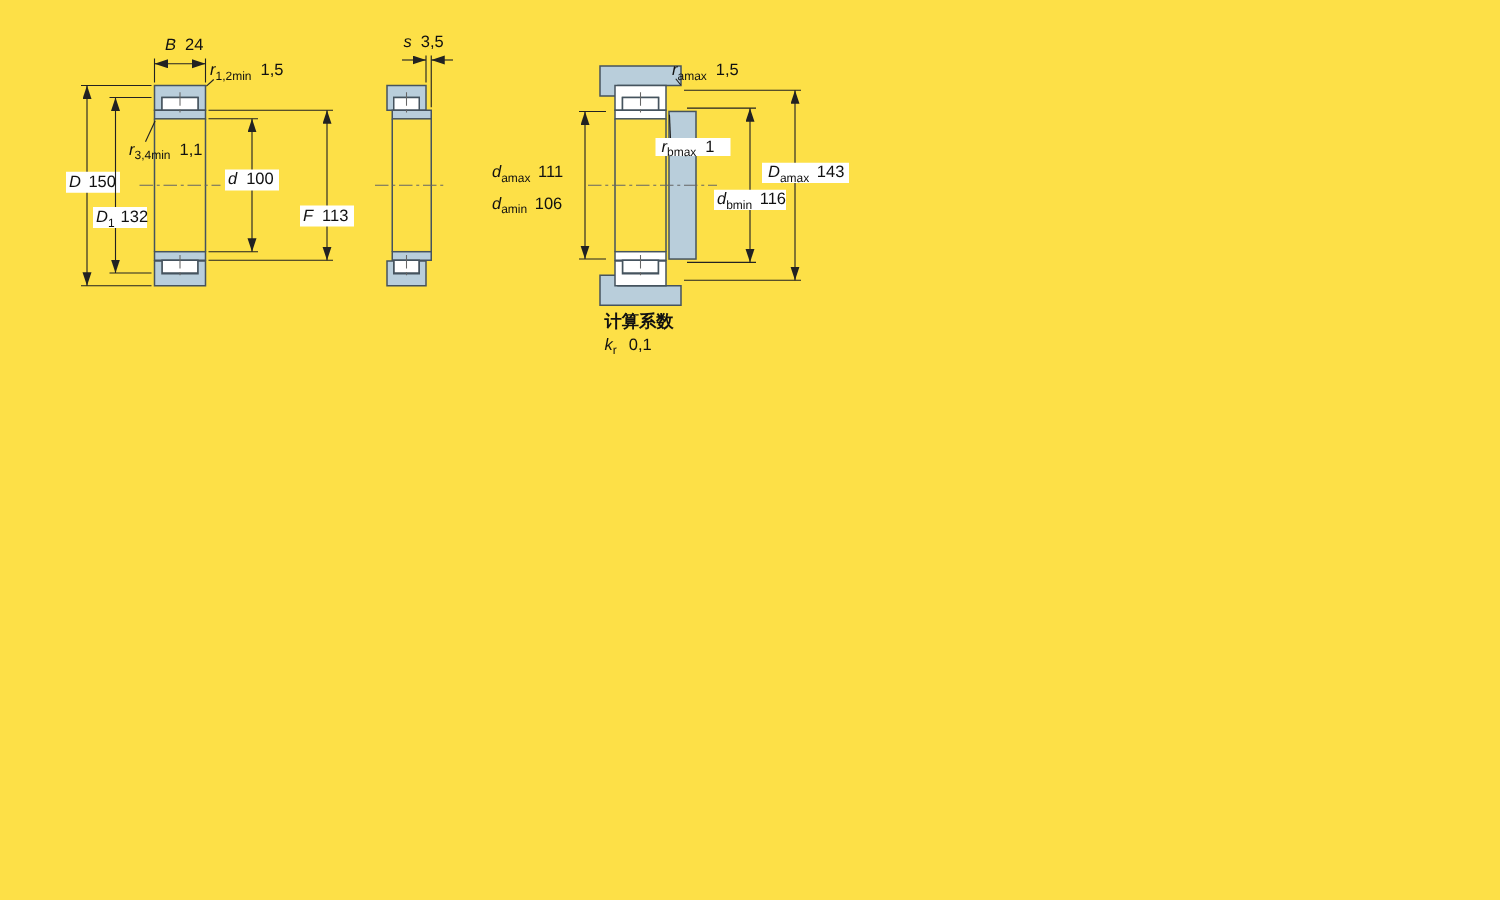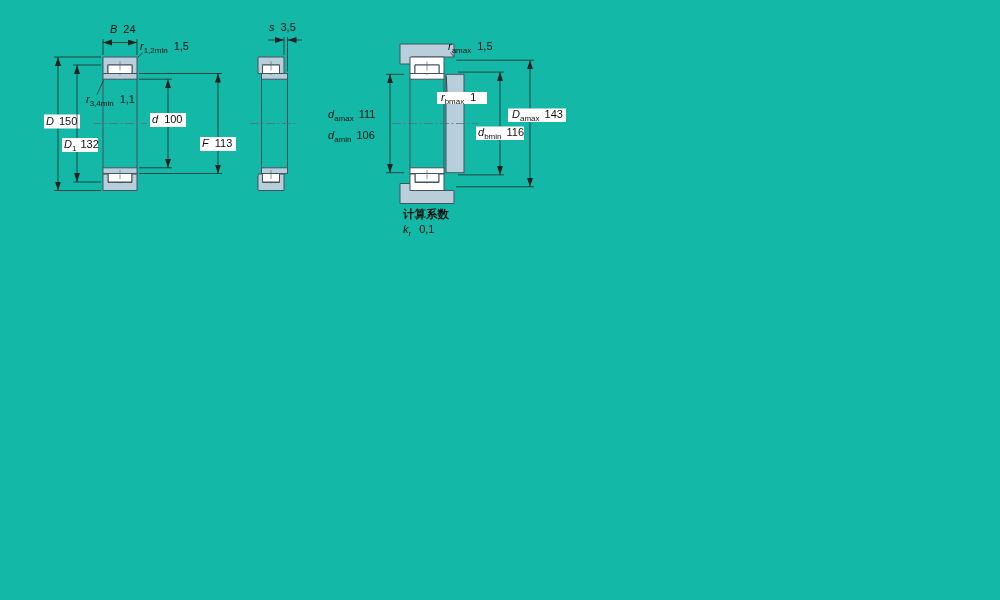--- a/index.html
+++ b/index.html
@@ -1,16 +1,16 @@
 <!DOCTYPE html>
 <html><head>
 <meta charset="utf-8">
 <style>
   html,body{margin:0;padding:0;background:#ffffff;}
-  .page{position:relative;width:1000px;height:600px;background:#14b8a6;overflow:hidden;
+  .page{position:relative;width:1000px;height:600px;background:#fde047;overflow:hidden;
         font-family:"Liberation Sans", sans-serif;}
   svg text{fill:#111111;font-size:11px;font-family:"Liberation Sans", sans-serif;}
   svg .sub{font-size:8px;}
   svg .sym{font-style:italic;}
   svg .part{fill:#b9cedb;stroke:#45535e;stroke-width:1;}
   svg .wpart{fill:#ffffff;stroke:#45535e;stroke-width:1;}
   svg .edge{stroke:#45535e;stroke-width:1;fill:none;}
   svg .dim{stroke:#222222;stroke-width:0.75;fill:none;}
   svg .cline{stroke:#666666;stroke-width:0.7;fill:none;stroke-dasharray:9 2.5 2 2.5;}
   svg .bg{fill:#ffffff;}

